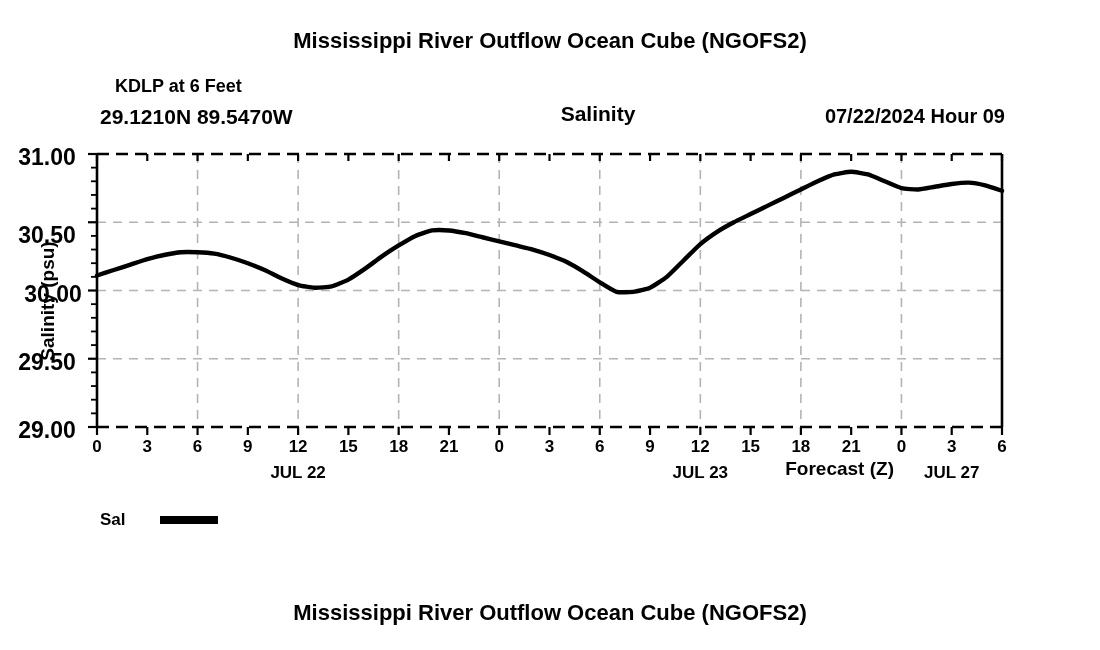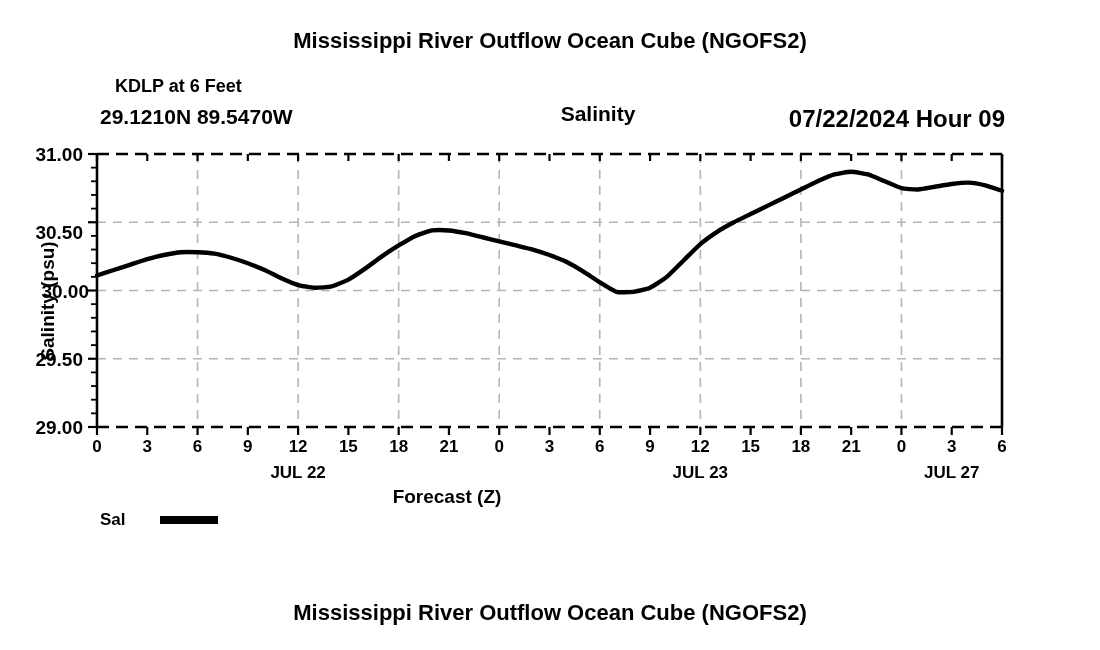--- a/index.html
+++ b/index.html
@@ -59,53 +59,53 @@
     left: 0;
     width: 1100px;
     text-align: center;
     font-size: 21px;
     font-weight: bold;
     margin-left: 48px;
   }
   .hdr-datetime {
     top: 105px;
     right: 95px;
-    font-size: 24px;
+    font-size: 20px;
     font-weight: bold;
     white-space: nowrap;
   }
 
   #plot-svg {
     left: 0;
     top: 0;
   }
 
   .ylabel {
     left: -92px;
     top: 290px;
     width: 280px;
     text-align: center;
     font-size: 19px;
     font-weight: bold;
     transform: rotate(-90deg);
     transform-origin: center center;
   }
   .xlabel {
-    top: 486px;
+    top: 458px;
     left: 0;
     width: 894px;
-    text-align: center;
+    text-align: right;
     font-size: 19px;
     font-weight: bold;
   }
 
   .ytick-label {
-    font-size: 19px;
-    font-weight: bold;
-    text-align: right;
+    font-size: 23px;
+    font-weight: bold;
+    text-align: center;
     width: 72px;
   }
   .xtick-label {
     font-size: 17px;
     font-weight: bold;
     text-align: center;
     width: 40px;
   }
   .day-label {
     font-size: 17px;

